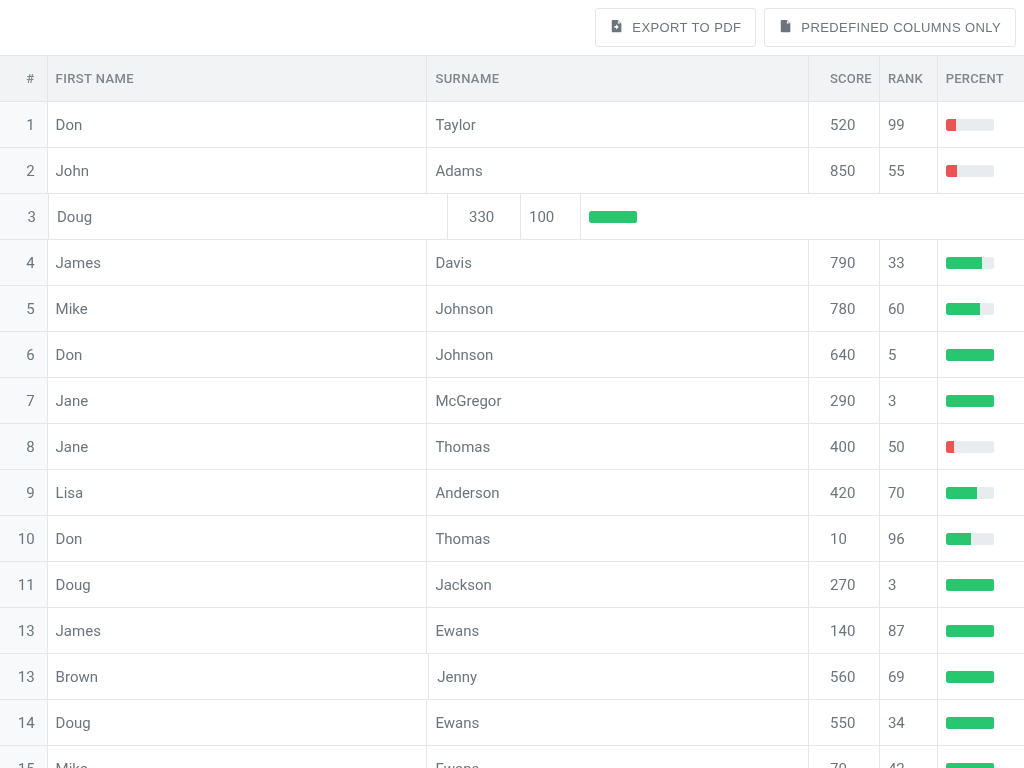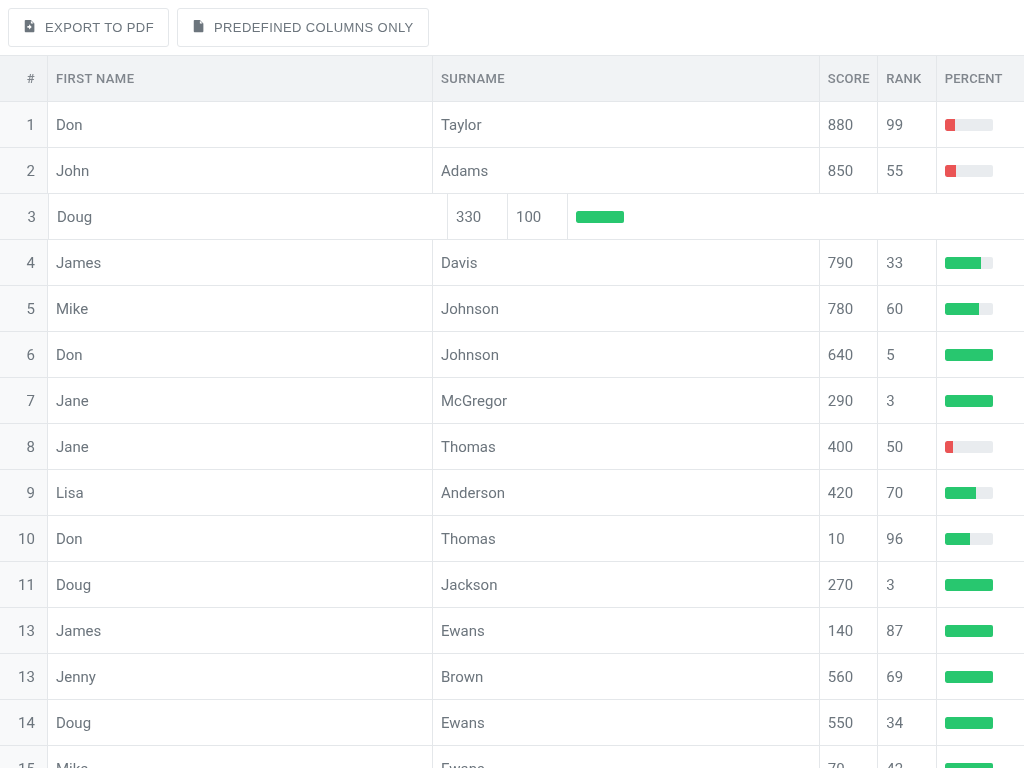--- a/index.html
+++ b/index.html
@@ -10,20 +10,21 @@
     height: 768px;
     overflow: hidden;
     font-family: -apple-system, BlinkMacSystemFont, "Segoe UI", Roboto, "Helvetica Neue", Arial, sans-serif;
     background: #ffffff;
     color: #6c757d;
   }
   .toolbar {
     display: flex;
     gap: 8px;
     padding: 8px;
+    justify-content: flex-end;
   }
   .btn {
     display: inline-flex;
     align-items: center;
     gap: 8px;
     padding: 10px 14px;
     border: 1px solid #e4e7ea;
     background: #fff;
     color: #6c757d;
     font-size: 13px;
@@ -67,21 +68,21 @@
     height: 100%;
     display: flex;
     align-items: center;
   }
   .hrow .cell { text-transform: uppercase; }
 
   .c-idx      { width: 49px; justify-content: flex-end; padding-right: 12px; background: #f8f9fa; }
   .hrow .c-idx { background: #f1f3f5; }
   .c-first    { width: 399px; }
   .c-surname  { width: 401px; }
-  .c-score    { width: 60px; }
+  .c-score    { width: 60px; margin-left: 13px; }
   .c-rank     { width: 60px; }
   .c-percent  { width: 90px; border-right: none; }
 
   .hrow .c-score, .hrow .c-rank, .hrow .c-percent { letter-spacing: 0.2px; }
 
   .bar-track {
     width: 48px;
     height: 12px;
     background: #e9ecef;
     border-radius: 2px;
@@ -124,21 +125,21 @@
     <div class="cell c-surname">SURNAME</div>
     <div class="cell c-score">SCORE</div>
     <div class="cell c-rank">RANK</div>
     <div class="cell c-percent">PERCENT</div>
   </div>
   <div id="rows-container">
       <div class="row">
         <div class="cell c-idx">1</div>
         <div class="cell c-first">Don</div>
         <div class="cell c-surname">Taylor</div>
-        <div class="cell c-score">880</div>
+        <div class="cell c-score">520</div>
         <div class="cell c-rank">99</div>
         <div class="cell c-percent">
           <div class="bar-track">
             <div class="bar-fill bar-red" style="width: 22%;"></div>
           </div>
         </div>
       </div>
       <div class="row">
         <div class="cell c-idx">2</div>
         <div class="cell c-first">John</div>
@@ -265,22 +266,22 @@
         <div class="cell c-score">140</div>
         <div class="cell c-rank">87</div>
         <div class="cell c-percent">
           <div class="bar-track">
             <div class="bar-fill bar-green" style="width: 100%;"></div>
           </div>
         </div>
       </div>
       <div class="row">
         <div class="cell c-idx">13</div>
+        <div class="cell c-surname">Brown</div>
         <div class="cell c-first">Jenny</div>
-        <div class="cell c-surname">Brown</div>
         <div class="cell c-score">560</div>
         <div class="cell c-rank">69</div>
         <div class="cell c-percent">
           <div class="bar-track">
             <div class="bar-fill bar-green" style="width: 100%;"></div>
           </div>
         </div>
       </div>
       <div class="row">
         <div class="cell c-idx">14</div>

